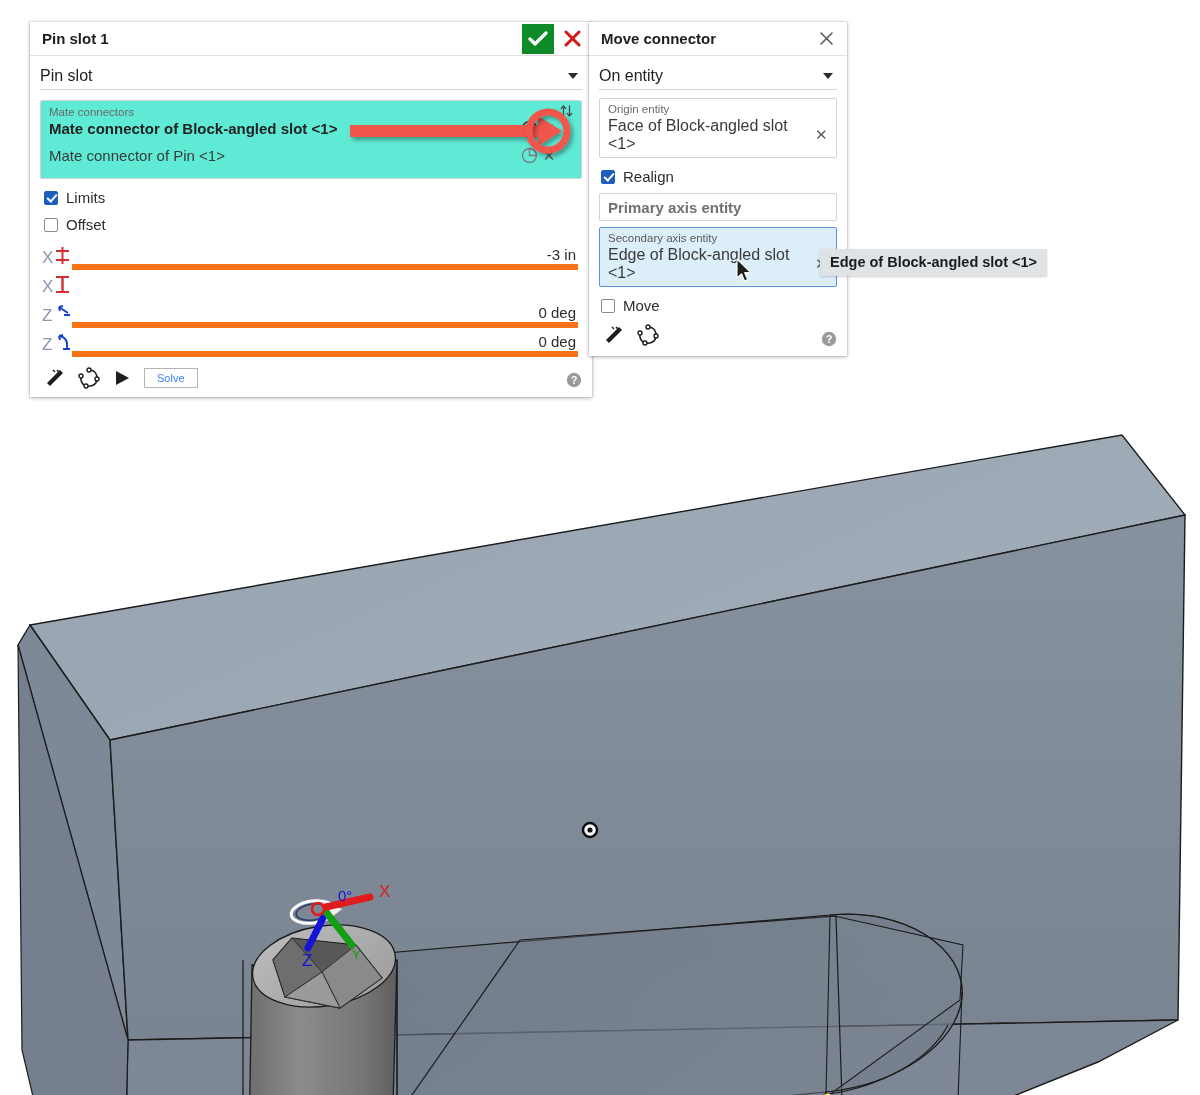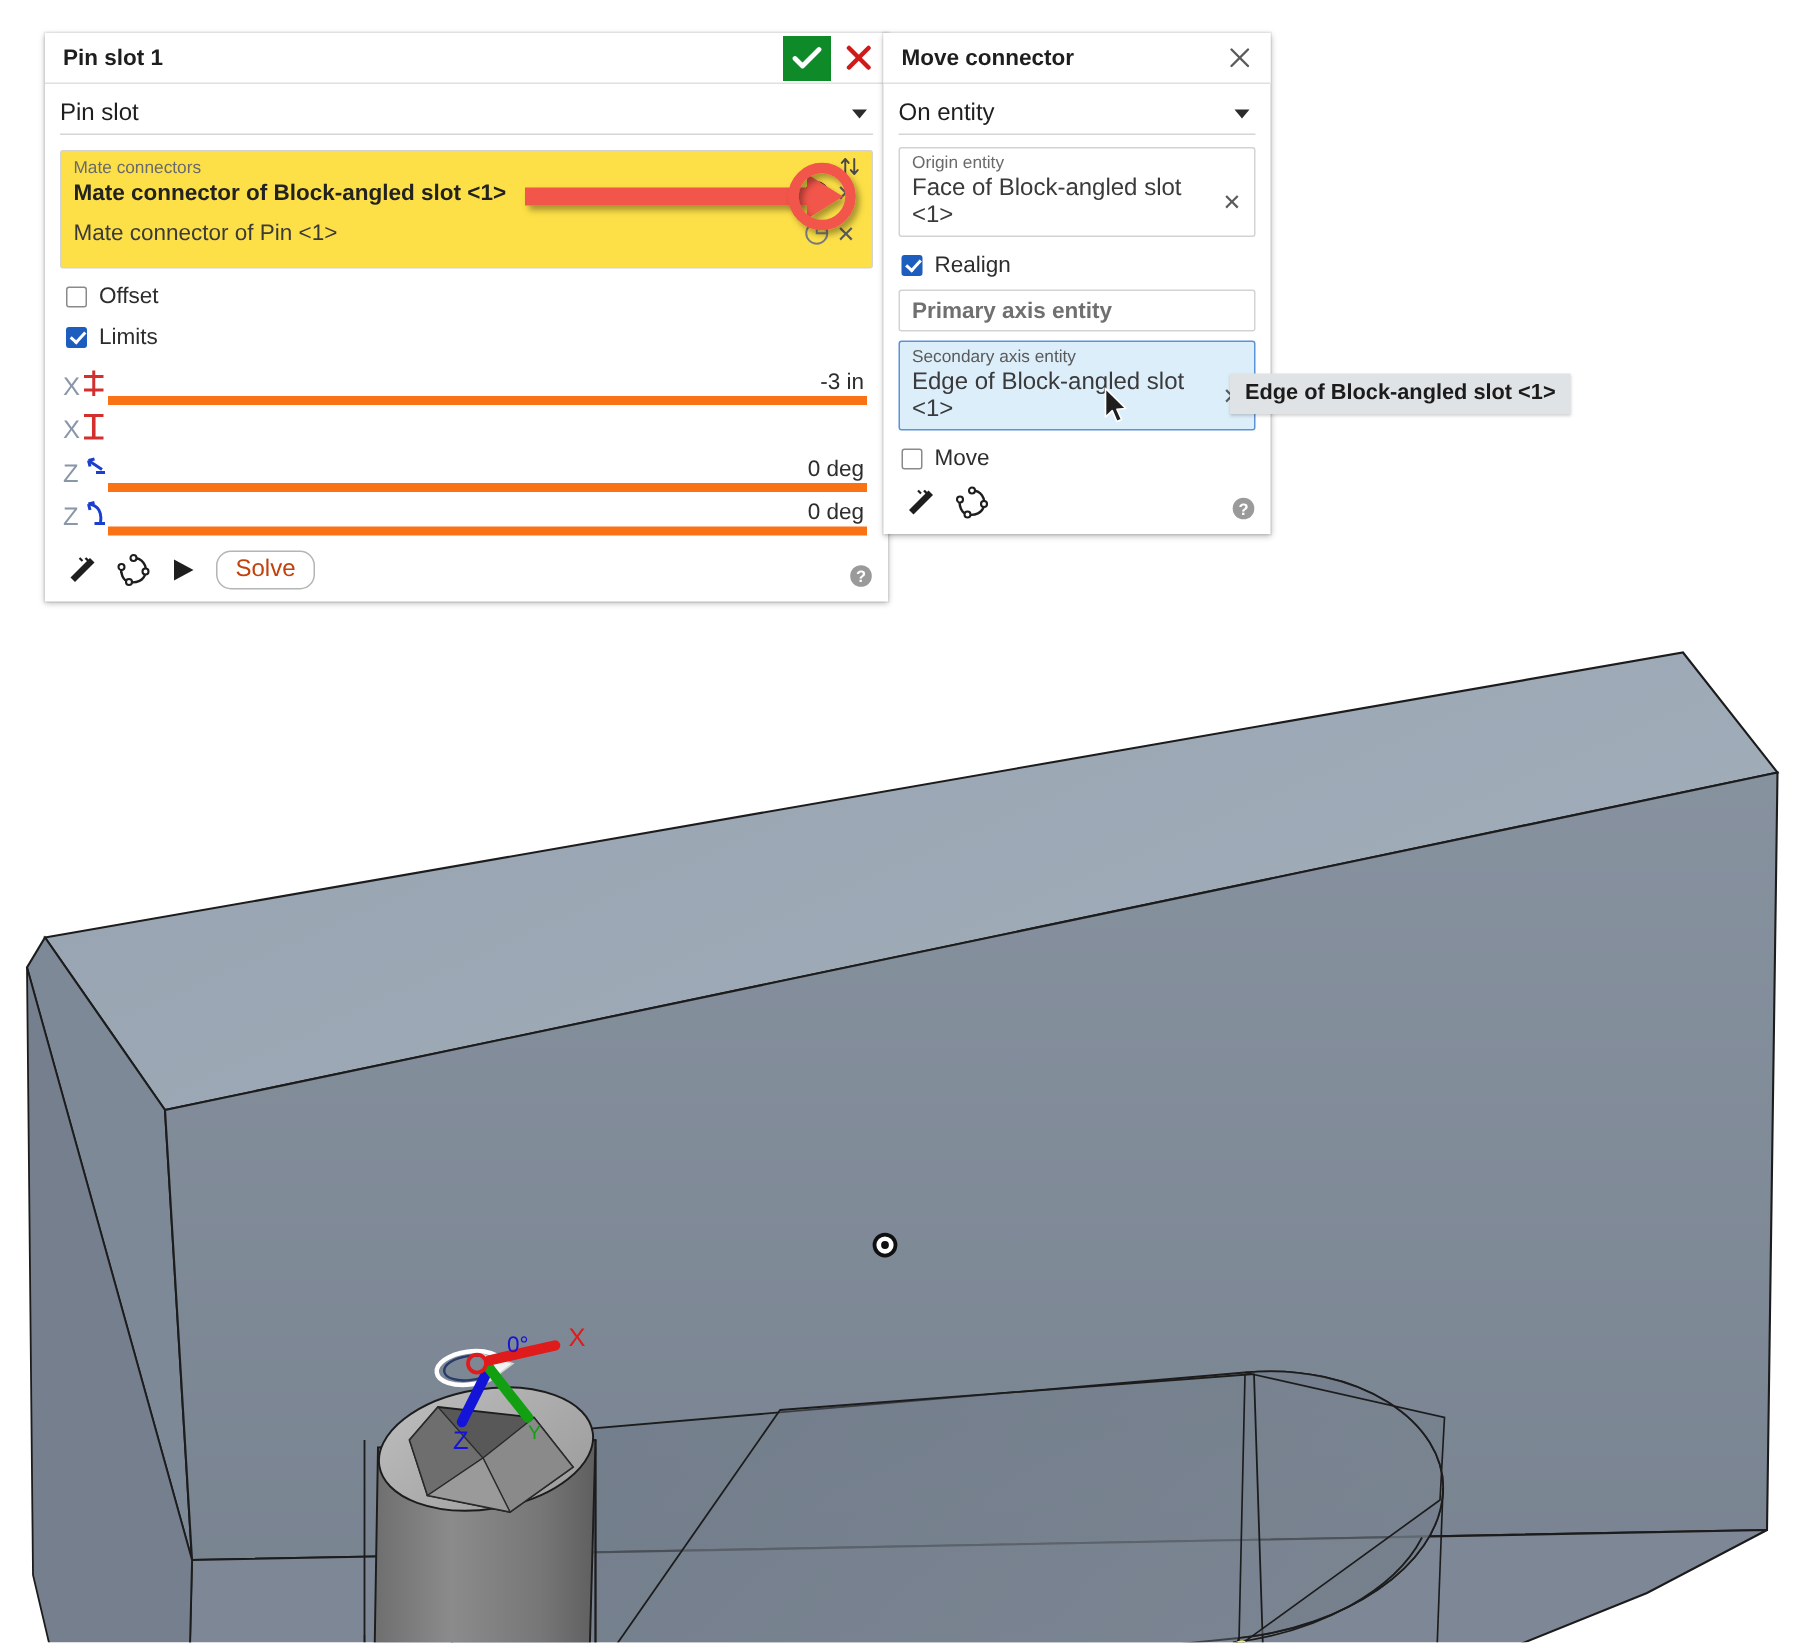--- a/index.html
+++ b/index.html
@@ -60,21 +60,21 @@
   .caret {
     width: 0; height: 0; border-left: 5px solid transparent;
     border-right: 5px solid transparent; border-top: 6px solid #2b2b2b;
     margin-right: 4px;
   }
 
   
   .field-box {
     margin: 24px 10px 0 10px;
     border: 1px solid #d3d3d3; border-radius: 2px;
-    background: #fde047; position: relative; padding: 4px 6px 4px 8px;
+    background: #5eead4; position: relative; padding: 4px 21px 4px 8px;
   }
   .field-label { font-size: 11.5px; color: #6a6a6a; line-height: 15px; }
 
   .mc-list-item {
     display: flex; align-items: flex-start; height: 27px;
     cursor: pointer; padding-right: 2px;
   }
   .mc-list-item .mc-name { flex: 1 1 auto; font-size: 15px; color:#3a3a3a; }
   .mc-list-item.selected .mc-name { font-weight: bold; color:#222; }
   .mc-ico { width: 22px; display:flex; align-items:center; justify-content:center; }
@@ -110,23 +110,23 @@
   }
   .limit-val { font-size: 15px; color: #2d2d2d; }
 
   
   .panel-footer {
     display:flex; align-items:center; gap:12px;
     padding: 6px 10px 8px 14px; position: relative; margin-top:4px;
   }
   .tool-ico { cursor: pointer; display:flex; align-items:center; }
   .solve-btn {
-    border: 1px solid #b5b5b5; border-radius: 10px; background: #fff;
+    border: 1px solid #b5b5b5; border-radius: 0; background: #fff;
     font-family: "Liberation Sans", sans-serif;
-    font-size: 16px; color:#c2410c; padding: 3px 12px; cursor: pointer;
+    font-size: 11px; color:#3b82f6; padding: 3px 12px; cursor: pointer;
   }
   .help-ico {
     position:absolute; right: 10px; bottom: 9px; width: 16px; height:16px;
     cursor:pointer;
   }
 
   
   .entity-box {
     margin: 8px 10px 0 10px; border: 1px solid #d3d3d3; border-radius:2px;
     padding: 3px 6px 4px 8px; background:#fff;
@@ -310,27 +310,27 @@
           <svg width="17" height="17" viewBox="0 0 17 17">
             <circle cx="8.5" cy="8.5" r="7" fill="none" stroke="#7b7b7b" stroke-width="1.3"></circle>
             <path d="M8.5 8.5 L8.5 1.6 A6.9 6.9 0 0 1 15.4 8.5 Z" fill="none" stroke="#7b7b7b" stroke-width="1.3"></path>
           </svg>
         </span>
         <span class="mc-x">✕</span>
       </div>
     </div>
 
     <div class="chk-row">
+      <span class="chk on"></span>
+      <span class="chk-label">Limits</span>
+    </div>
+
+    <div class="chk-row">
       <span class="chk"></span>
       <span class="chk-label">Offset</span>
-    </div>
-
-    <div class="chk-row">
-      <span class="chk on"></span>
-      <span class="chk-label">Limits</span>
     </div>
 
     <div class="limit-row" style="margin-top:8px;">
       <span class="limit-icon">
         <svg width="30" height="26" viewBox="0 0 30 26">
           <text x="0" y="19" font-family="'Liberation Sans',sans-serif" font-size="17" fill="#8a97a8">X</text>
           <line x1="14" y1="7" x2="27" y2="7" stroke="#d32f2f" stroke-width="2"></line>
           <line x1="20.5" y1="3" x2="20.5" y2="20" stroke="#d32f2f" stroke-width="2"></line>
           <line x1="14" y1="16" x2="27" y2="16" stroke="#d32f2f" stroke-width="2"></line>
         </svg>

